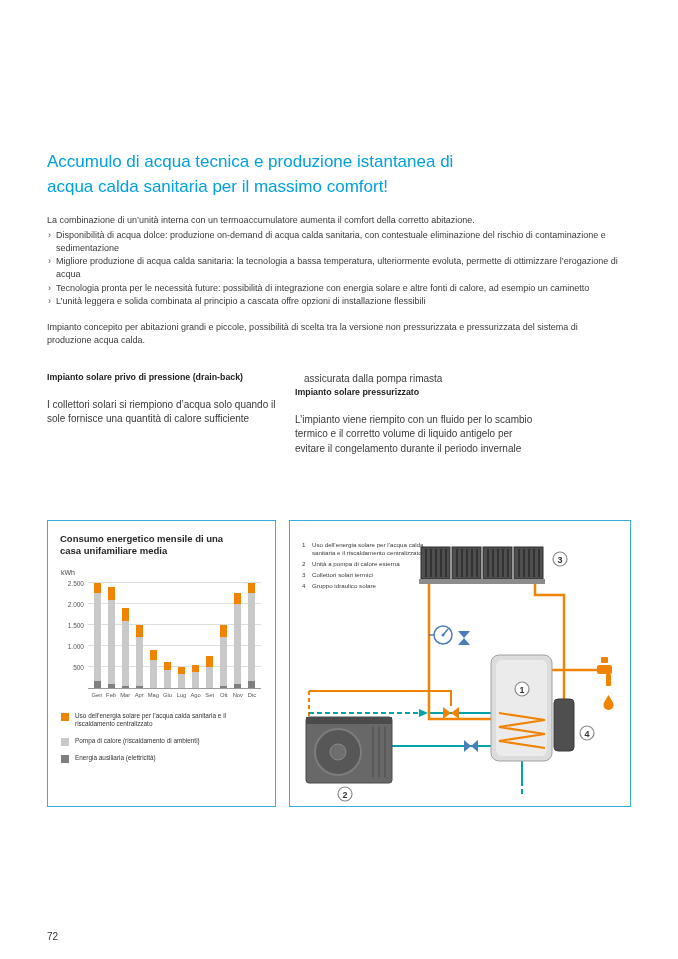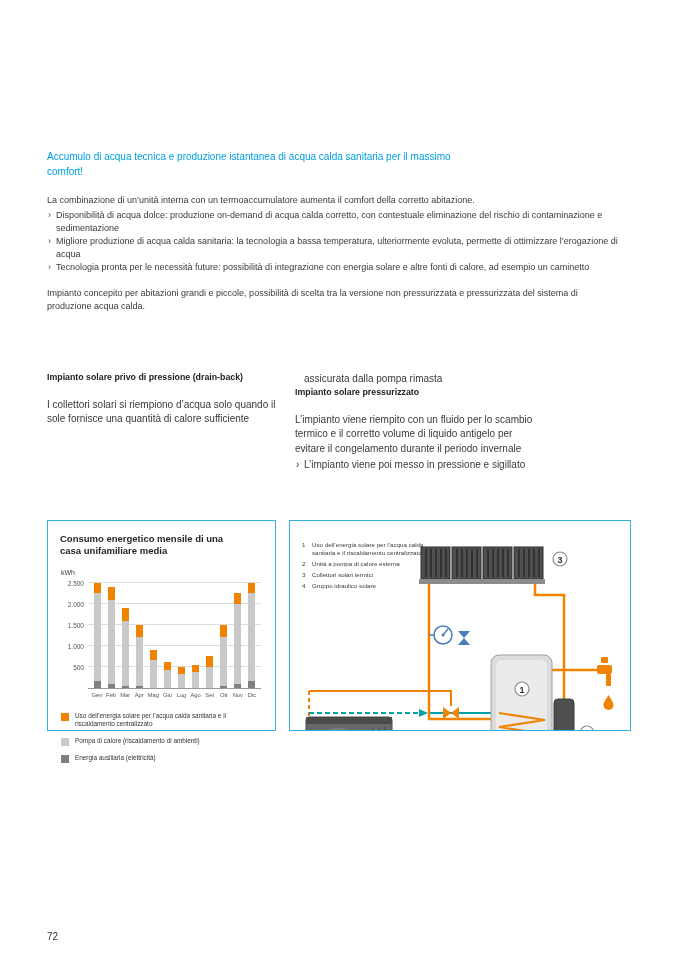--- a/index.html
+++ b/index.html
@@ -5,37 +5,37 @@
   * { margin:0; padding:0; box-sizing:border-box; }
   html,body { background:#9a9a9a; }
   .page {
     position:relative; width:678px; height:959px; margin:0 auto;
     background:#ffffff; font-family:"Liberation Sans", sans-serif; color:#3a3a3a;
     overflow:hidden;
   }
 
   
   .intro { position:absolute; top:150px; left:47px; width:584px; }
-  .doc-title { color:var(--accent); font-size:10px; line-height:1.45; font-weight:400; max-width:430px; margin-bottom:15px; }
+  .doc-title { color:var(--accent); font-size:17px; line-height:1.45; font-weight:400; max-width:430px; margin-bottom:15px; }
   .lead { font-size:9px; line-height:1.45; margin-bottom:2px; }
   .bullets { list-style:none; }
   .bullets li { position:relative; padding-left:9px; font-size:9px; line-height:1.45; }
   .bullets li::before { content:"\203A"; position:absolute; left:1px; color:#3a3a3a; }
   .closing { font-size:9px; line-height:1.45; margin-top:13px; max-width:565px; }
 
   
   .columns { position:absolute; top:372px; left:47px; width:584px; display:grid; grid-template-columns:236px 1fr; column-gap:12px; }
   .columns p, .columns li { font-size:10px; line-height:1.42; }
   .col-heading { font-weight:bold; color:#222; font-size:8.8px; margin-bottom:16px; }
   .col-right { max-width:250px; }
   .continuation { padding-left:9px; margin-bottom:1px; }
   .col-bullets { margin-top:2px; }
 
   
-  .boxes { position:absolute; top:520px; left:47px; width:584px; height:211px; display:flex; gap:13px; }
+  .boxes { position:absolute; top:520px; left:47px; width:584px; height:287px; display:flex; gap:13px; }
   .box { border:1px solid var(--border); background:#fff; }
   .box-title { font-size:9.5px; font-weight:bold; color:#252525; line-height:1.3; }
 
   
   .chart-box { width:229px; flex:none; padding:12px; }
   .chart-box .box-title { max-width:178px; }
   .chart-unit { font-size:7px; color:#444; margin:11px 0 3px 1px; }
   .plot { position:relative; height:110px; margin-left:28px; margin-right:2px; border-bottom:1px solid #999; }
   .gridline { position:absolute; left:0; right:0; height:1px; background:#ddd; }
   .ytick { position:absolute; right:100%; padding-right:4px; transform:translateY(50%); font-size:6.5px; color:#555; white-space:nowrap; }
@@ -76,39 +76,37 @@
 </style>
 </head>
 <body>
 
 <div class="page">
 
   <section class="intro">
     <h1 class="doc-title">Accumulo di acqua tecnica e produzione istantanea di acqua calda sanitaria per il massimo comfort!</h1>
     <p class="lead">La combinazione di un’unità interna con un termoaccumulatore aumenta il comfort della corretto abitazione.</p>
     <ul class="bullets">
-      <li>Disponibilità di acqua dolce: produzione on-demand di acqua calda corretto, con contestuale eliminazione del rischio di contaminazione e sedimentazione</li>
+      <li>Disponibilità di acqua dolce: produzione on-demand di acqua calda sanitaria, con contestuale eliminazione del rischio di contaminazione e sedimentazione</li>
       <li>Migliore produzione di acqua calda sanitaria: la tecnologia a bassa temperatura, ulteriormente evoluta, permette di ottimizzare l’erogazione di acqua</li>
       <li>Tecnologia pronta per le necessità future: possibilità di integrazione con energia solare e altre fonti di calore, ad esempio un caminetto</li>
+      <li>L’unità leggera e solida combinata al principio a cascata offre opzioni di installazione flessibili</li>
     </ul>
     <p class="closing">Impianto concepito per abitazioni grandi e piccole, possibilità di scelta tra la versione non pressurizzata e pressurizzata del sistema di produzione acqua calda.</p>
   </section>
 
   <section class="columns">
     <div class="col-left">
       <h3 class="col-heading">Impianto solare privo di pressione (drain-back)</h3>
       <p>I collettori solari si riempiono d’acqua solo quando il sole fornisce una quantità di calore sufficiente</p>
     </div>
     <div class="col-right">
       <p class="continuation">assicurata dalla pompa rimasta</p>
       <h3 class="col-heading">Impianto solare pressurizzato</h3>
       <p>L’impianto viene riempito con un fluido per lo scambio termico e il corretto volume di liquido antigelo per evitare il congelamento durante il periodo invernale</p>
-      <ul class="bullets col-bullets">
-        <li>L’impianto viene poi messo in pressione e sigillato</li>
-      </ul>
     </div>
   </section>
 
   <section class="boxes">
 
     <div class="box chart-box">
       <h2 class="box-title">Consumo energetico mensile di una casa unifamiliare media</h2>
       <div class="chart-unit">kWh</div>
       <div class="plot" id="plot">
           <div class="gridline" style="bottom: 96.1538%;"></div>

